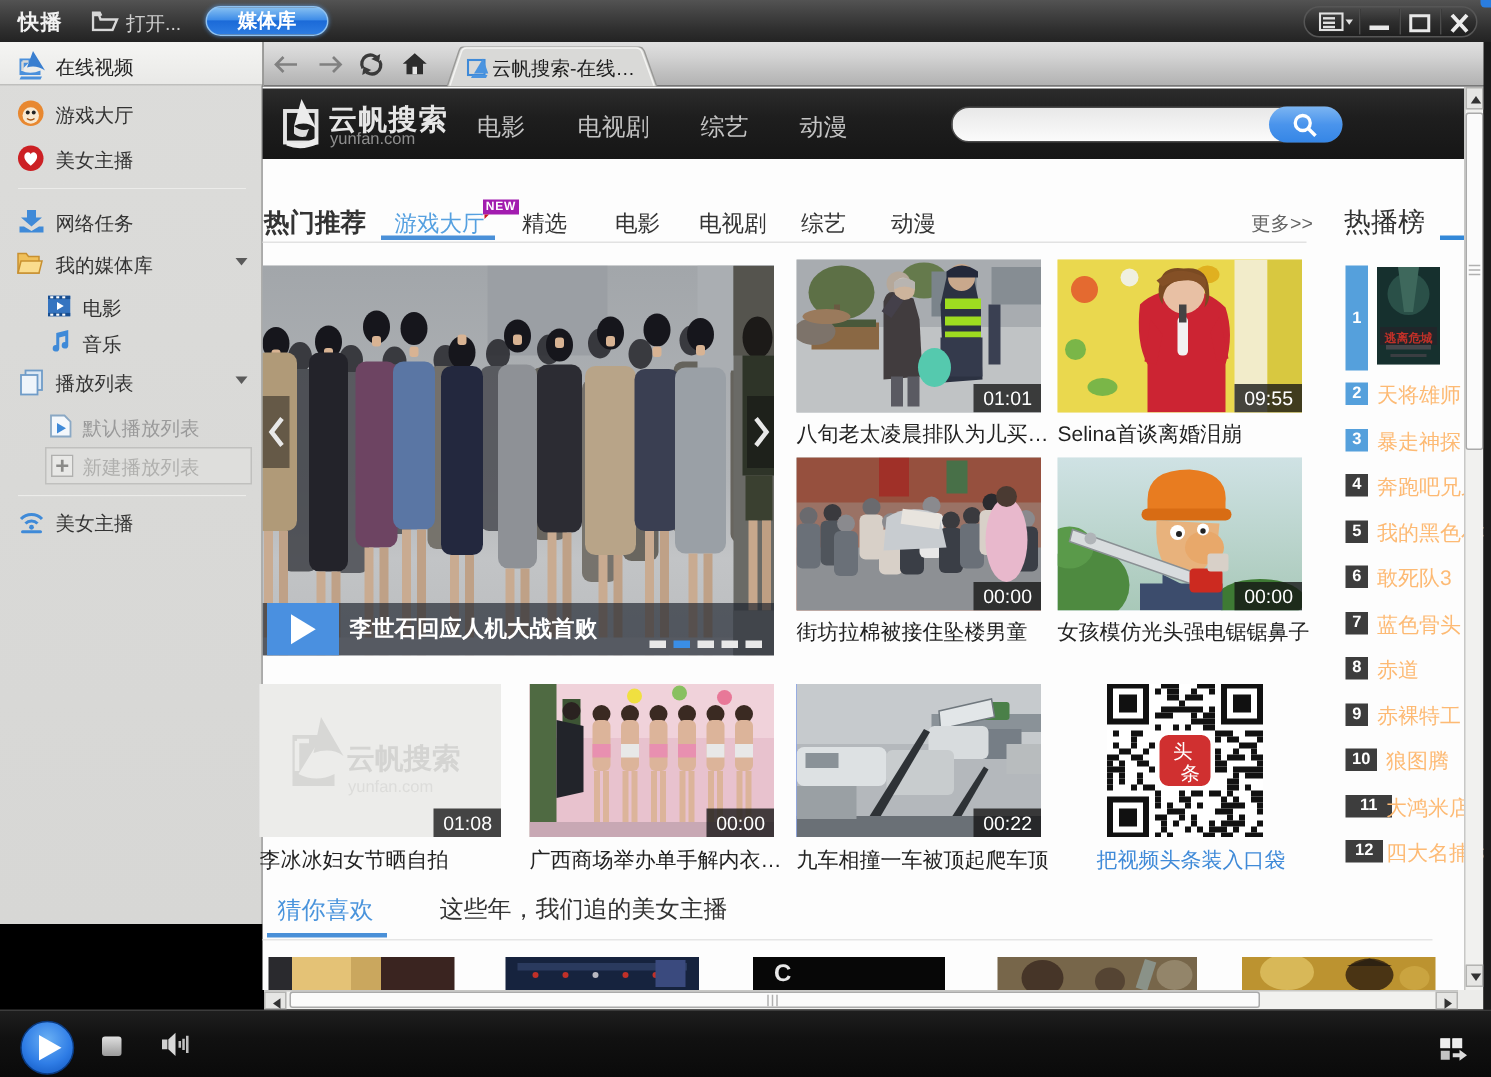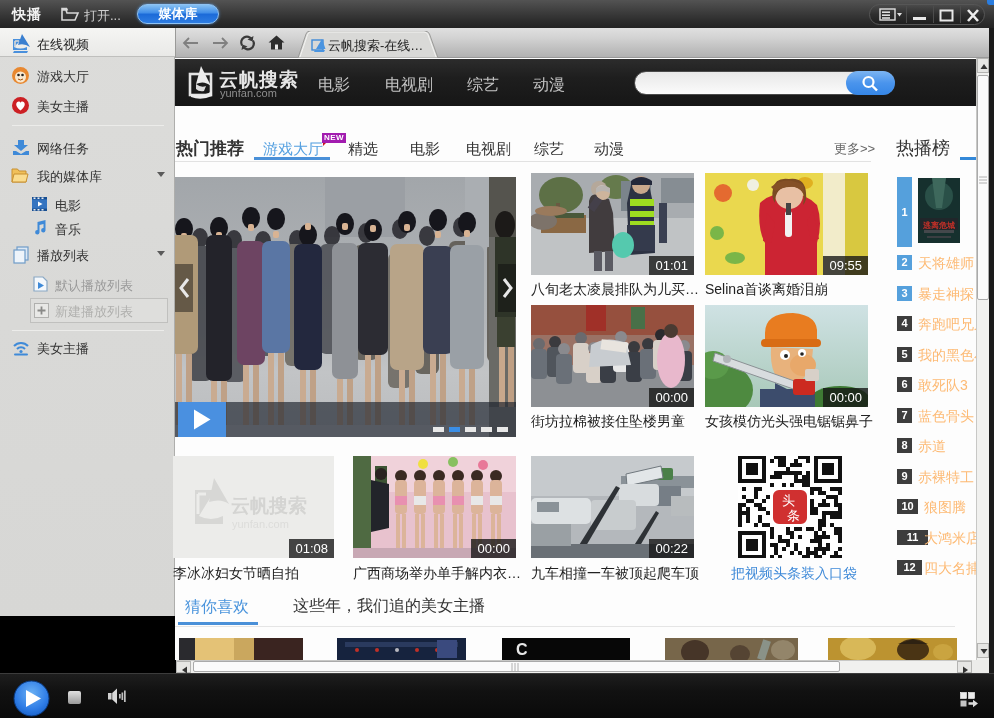--- a/index.html
+++ b/index.html
@@ -340,20 +340,21 @@
     </svg>
 <div style="position:absolute;left:323px;top:87px;width:18px;height:48px;background:rgba(10,10,10,0.45)"></div>
 <svg style="position:absolute;left:326px;top:100px" width="14" height="22" viewBox="0 0 14 22">
       <path d="M3 2 L10 11 L3 20" stroke="#e8e8e8" stroke-width="3" fill="none"></path>
     </svg>
 <div style="position:absolute;left:0;top:225px;width:341px;height:35px;background:rgba(28,34,44,0.66)"></div>
 <div style="position:absolute;left:3px;top:225px;width:48px;height:35px;background:#4a90e0"></div>
 <svg style="position:absolute;left:17px;top:231px" width="20" height="23" viewBox="0 0 20 23">
       <path d="M2 1.5 L18.5 11.5 L2 21.5 Z" fill="#fff"></path>
     </svg>
+<div style="position:absolute;left:58px;top:233px;font-size:15px;font-weight:bold;color:#fff">李世石回应人机大战首败</div>
 <div style="position:absolute;left:258px;top:250px;width:11px;height:5px;background:#e8e8e8"></div>
 <div style="position:absolute;left:274px;top:250px;width:11px;height:5px;background:#3a8ee6"></div>
 <div style="position:absolute;left:290px;top:250px;width:11px;height:5px;background:#e8e8e8"></div>
 <div style="position:absolute;left:306px;top:250px;width:11px;height:5px;background:#e8e8e8"></div>
 <div style="position:absolute;left:322px;top:250px;width:11px;height:5px;background:#e8e8e8"></div>
   </div>
 
 <div class="abs thumb" id="cardA" style="left:531px;top:173px;width:163px;height:102px;background:#a8acb0;">
     <svg width="163" height="102" viewBox="0 0 163 102" style="position:absolute;left:0;top:0">
 <rect width="163" height="45" fill="#a8acb0"></rect>

